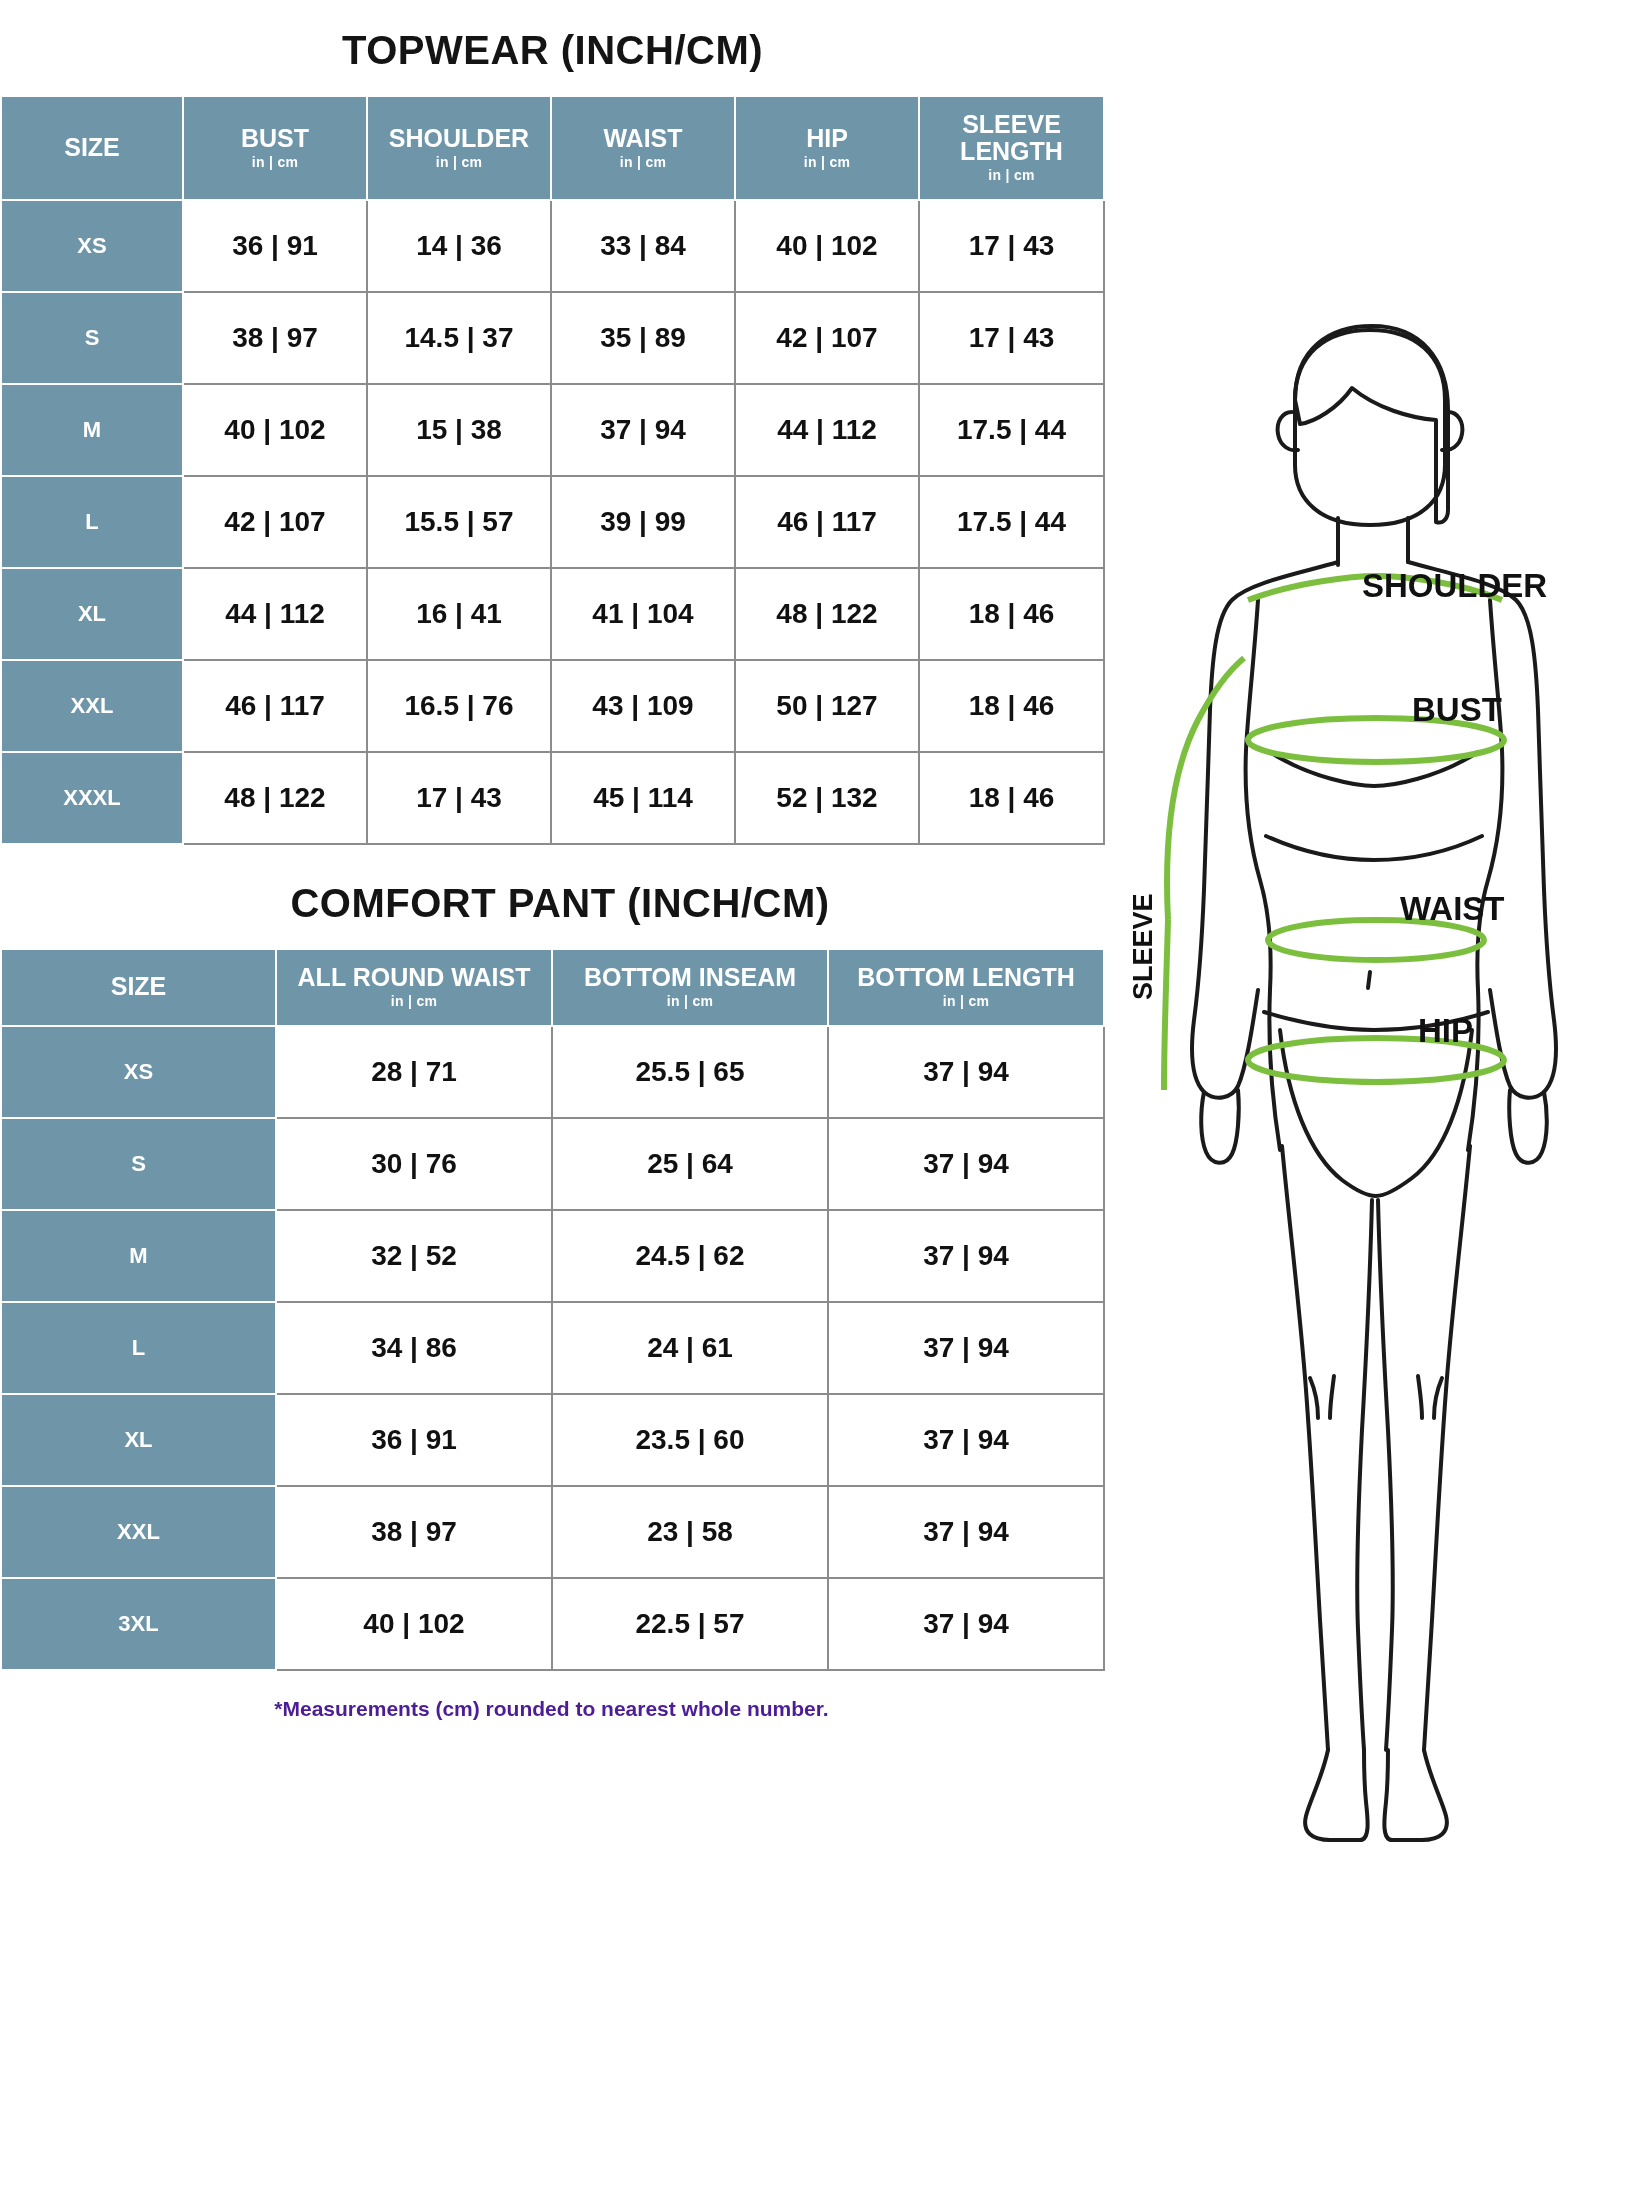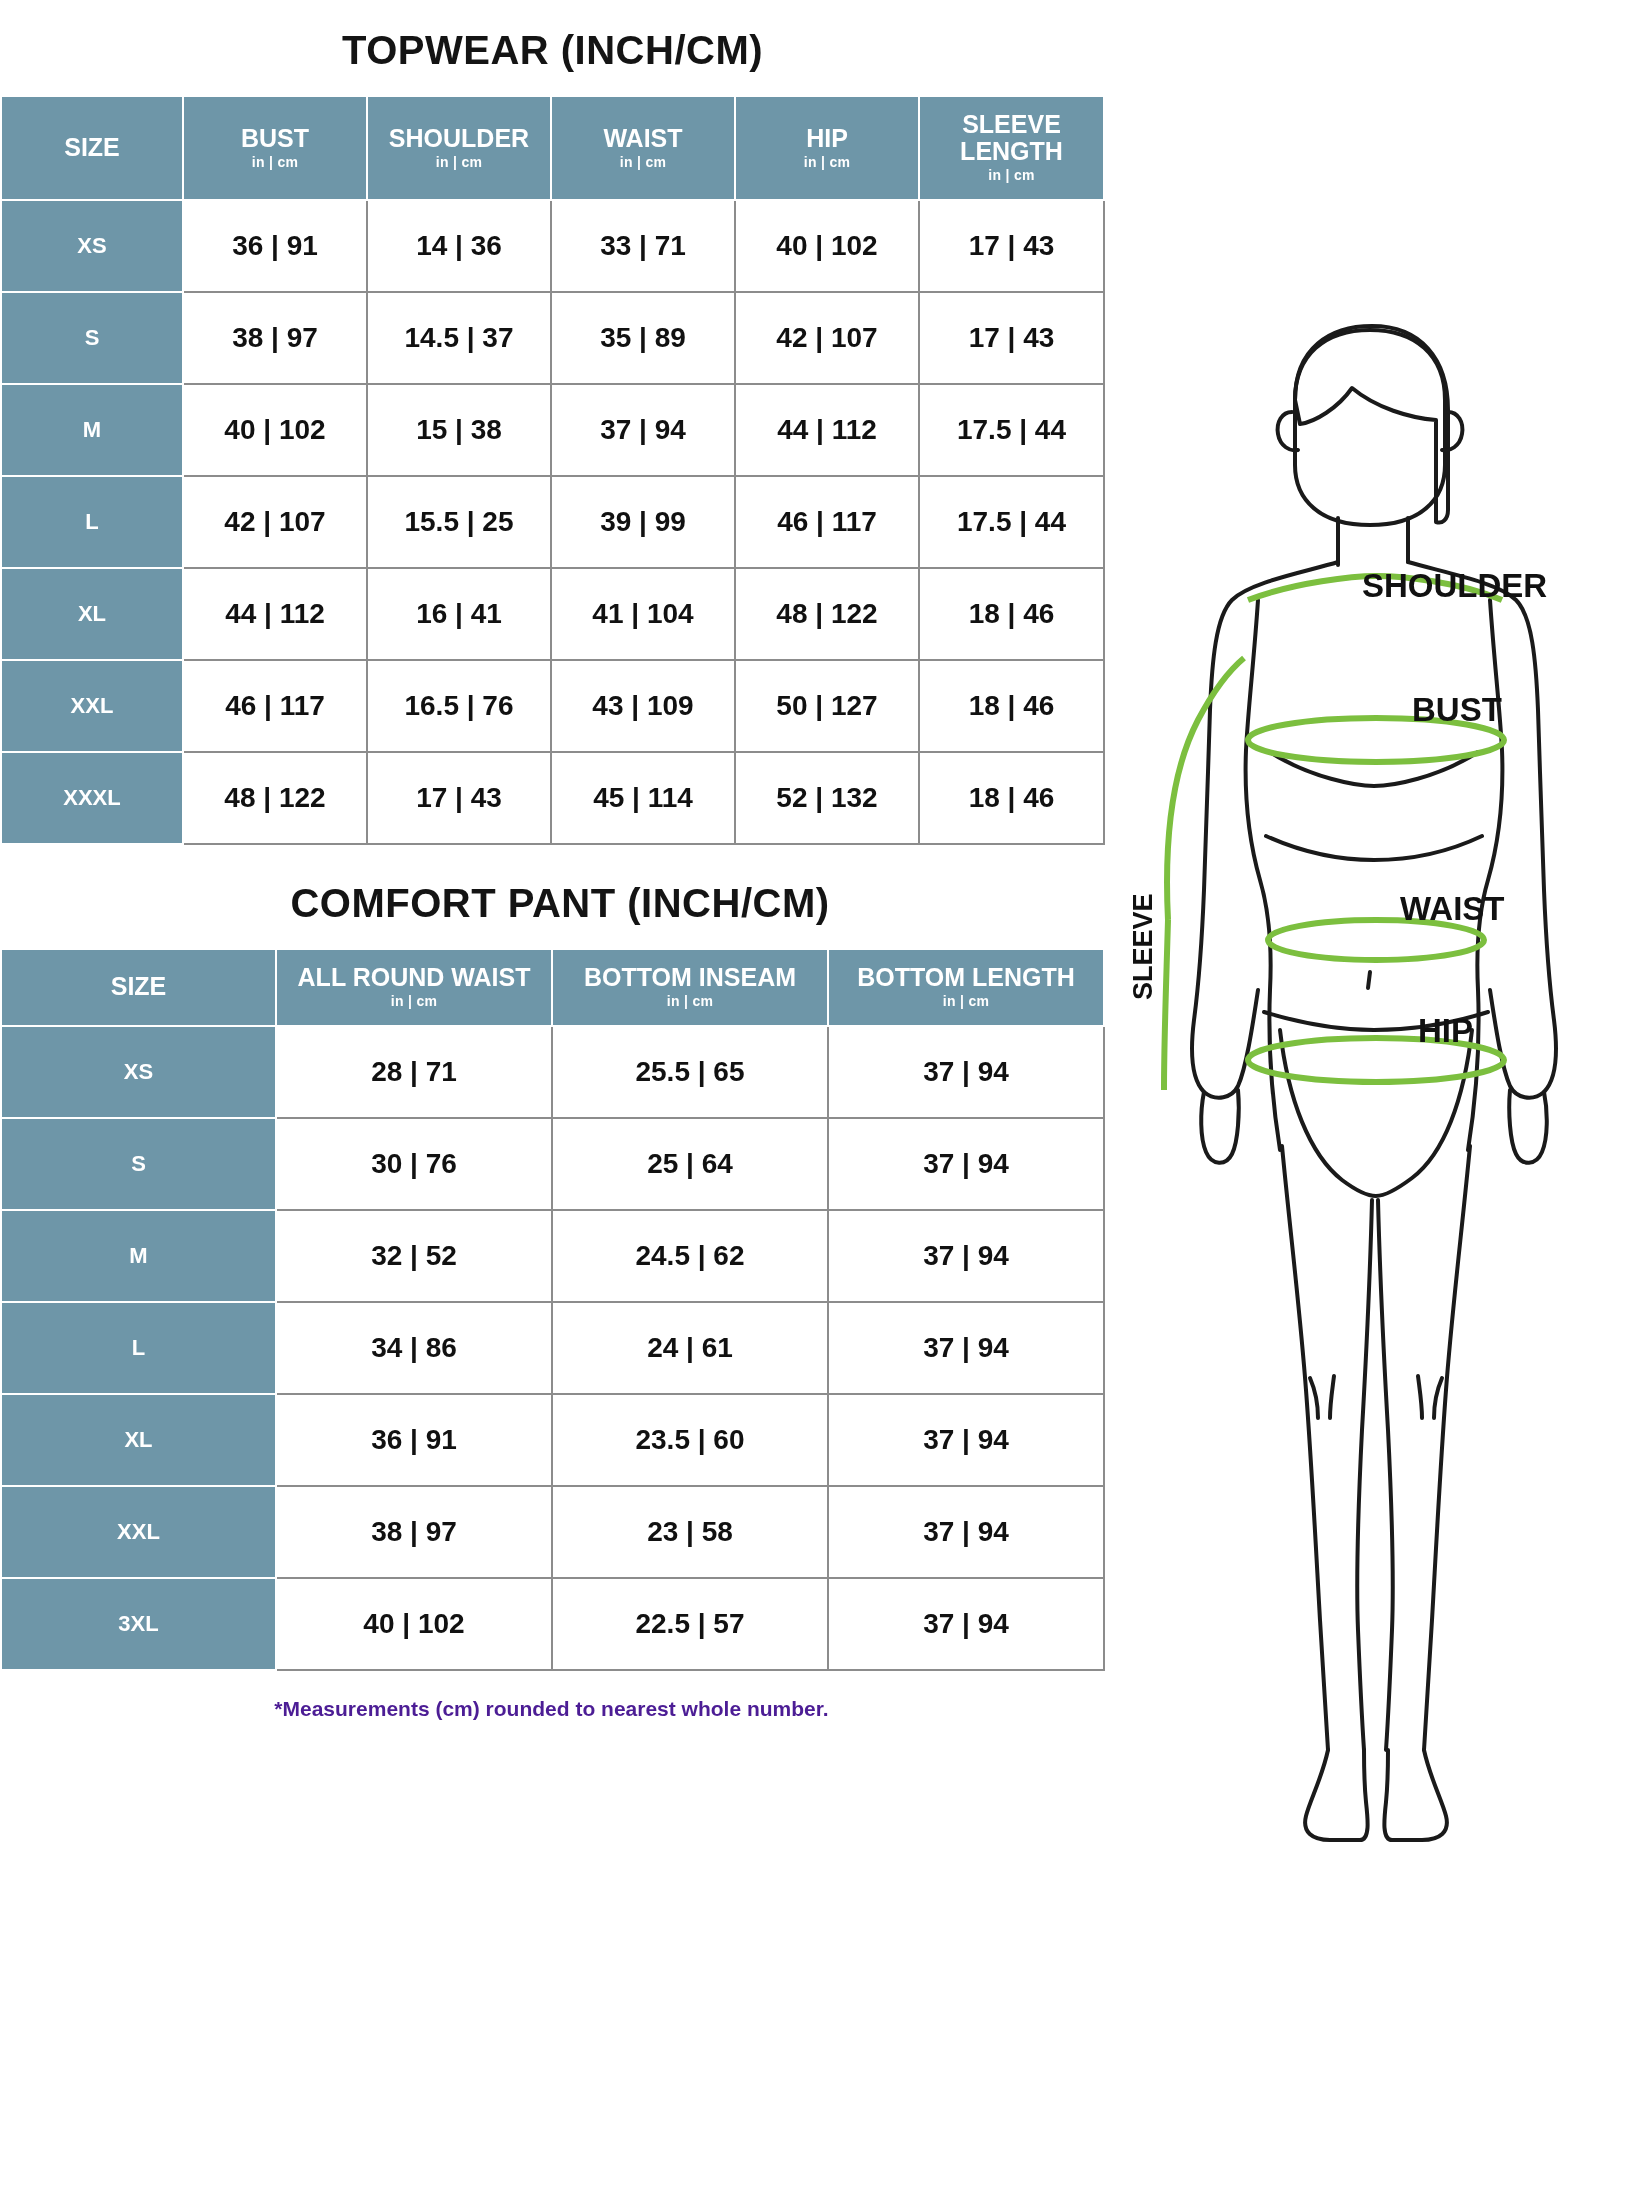--- a/index.html
+++ b/index.html
@@ -172,21 +172,21 @@
             <span>SLEEVE LENGTH</span>
             <span class="unit">in | cm</span>
           </th>
         </tr>
       </thead>
       <tbody>
         <tr>
           <td class="size-cell">XS</td>
           <td class="val-cell">36 | 91</td>
           <td class="val-cell">14 | 36</td>
-          <td class="val-cell">33 | 71</td>
+          <td class="val-cell">33 | 84</td>
           <td class="val-cell">40 | 102</td>
           <td class="val-cell">17 | 43</td>
         </tr>
         <tr>
           <td class="size-cell">S</td>
           <td class="val-cell">38 | 97</td>
           <td class="val-cell">14.5 | 37</td>
           <td class="val-cell">35 | 89</td>
           <td class="val-cell">42 | 107</td>
           <td class="val-cell">17 | 43</td>
@@ -195,21 +195,21 @@
           <td class="size-cell">M</td>
           <td class="val-cell">40 | 102</td>
           <td class="val-cell">15 | 38</td>
           <td class="val-cell">37 | 94</td>
           <td class="val-cell">44 | 112</td>
           <td class="val-cell">17.5 | 44</td>
         </tr>
         <tr>
           <td class="size-cell">L</td>
           <td class="val-cell">42 | 107</td>
-          <td class="val-cell">15.5 | 25</td>
+          <td class="val-cell">15.5 | 57</td>
           <td class="val-cell">39 | 99</td>
           <td class="val-cell">46 | 117</td>
           <td class="val-cell">17.5 | 44</td>
         </tr>
         <tr>
           <td class="size-cell">XL</td>
           <td class="val-cell">44 | 112</td>
           <td class="val-cell">16 | 41</td>
           <td class="val-cell">41 | 104</td>
           <td class="val-cell">48 | 122</td>

